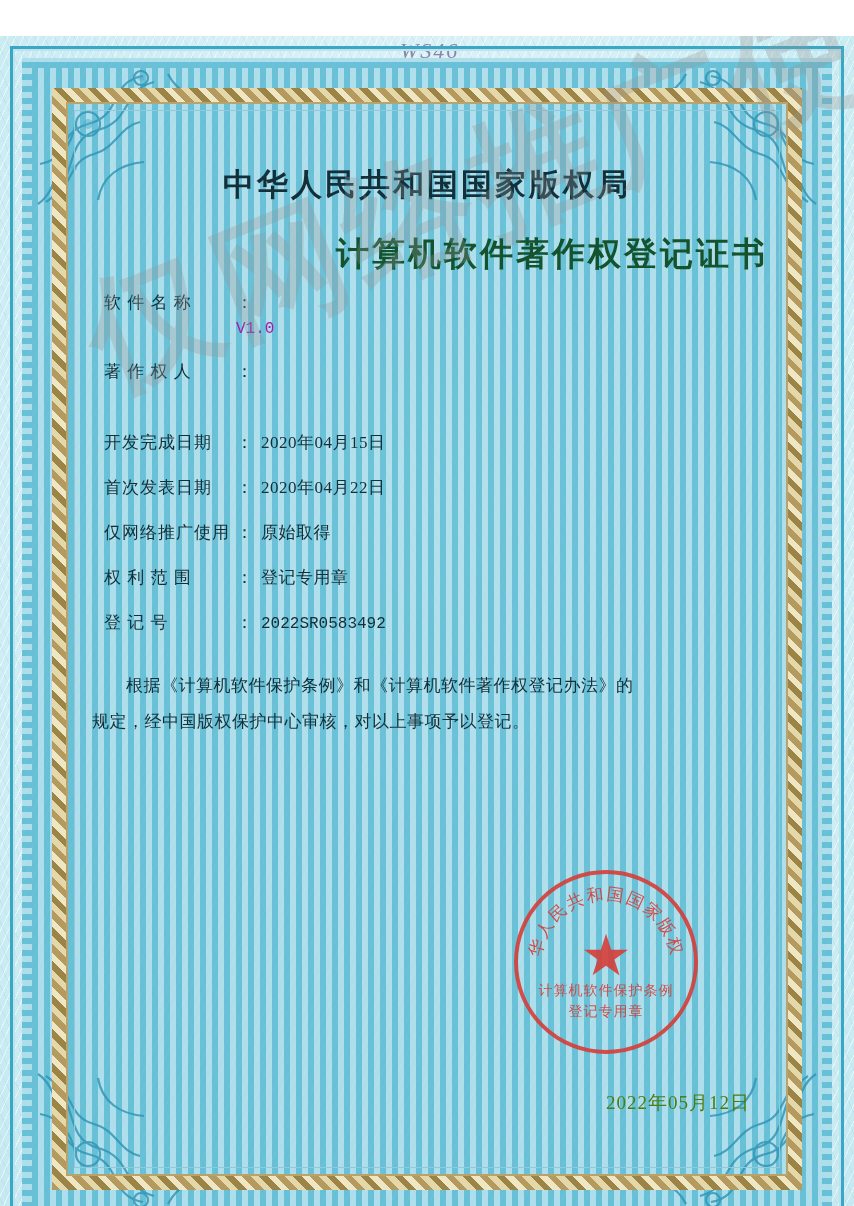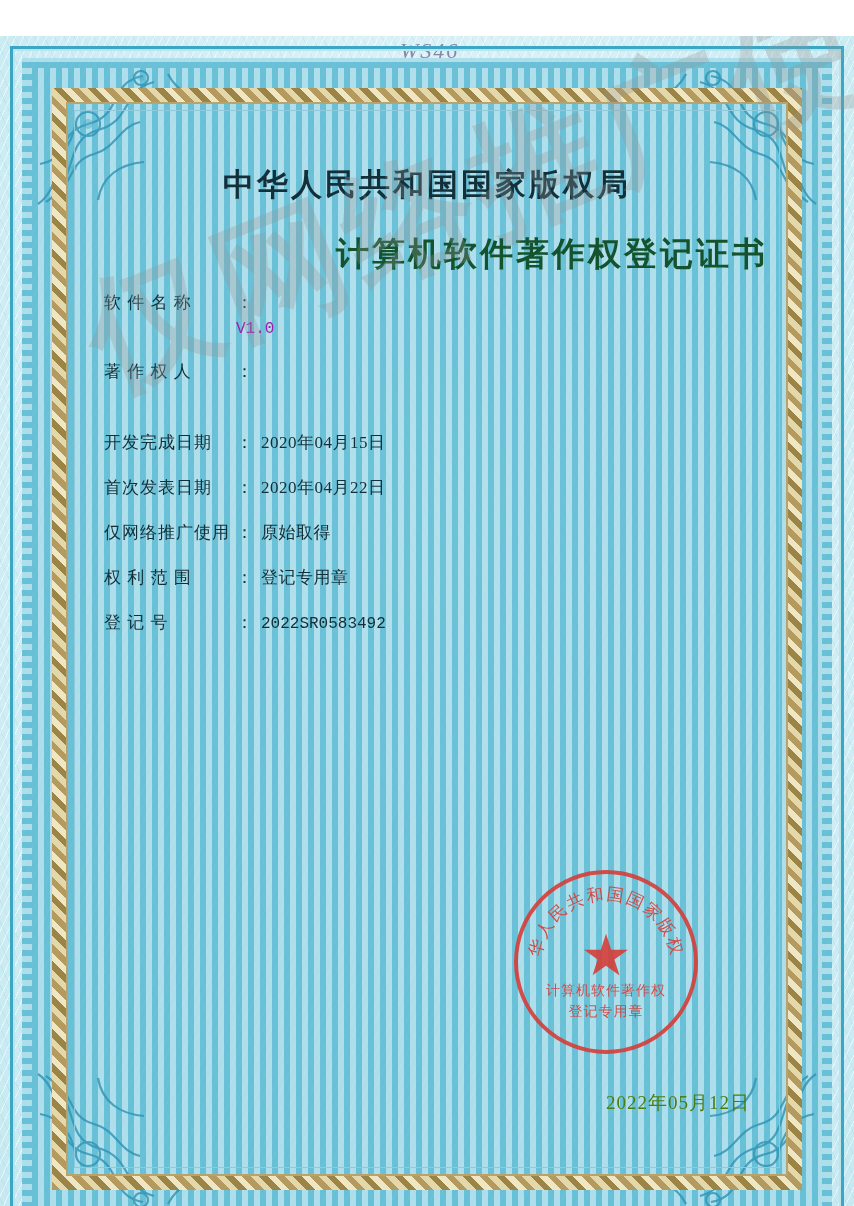--- a/index.html
+++ b/index.html
@@ -397,34 +397,38 @@
       </div>
 
       <div class="field-row">
         <span class="field-label spread">登 记 号</span>
         <span class="field-colon">：</span>
         <span class="field-value mono">2022SR0583492</span>
       </div>
 
     </div>
 
+    <div class="statement">
+      <div><span class="indent"></span><span>根据《计算机软件保护条例》和《计算机软件著作权登记办法》的</span></div>
+      <div>规定，经中国版权保护中心审核，对以上事项予以登记。</div>
+    </div>
 
 
     <div class="seal">
       <svg class="seal-arc-text" viewBox="0 0 176 176">
         <defs>
           <path id="sealArc" d="M 22 92 A 66 66 0 0 1 154 92"></path>
         </defs>
         <text font-size="17" fill="#d83a34" letter-spacing="2" font-family="Liberation Sans, sans-serif">
           <textPath href="#sealArc" startOffset="50%" text-anchor="middle">中华人民共和国国家版权局</textPath>
         </text>
       </svg>
       <div class="seal-star">★</div>
       <div class="seal-bottom">
-        <div>计算机软件著作权</div>
+        <div>计算机软件保护条例</div>
         <div>登记专用章</div>
       </div>
     </div>
 
     <div class="seal-date">2022年05月12日</div>
 
   </div>
 
   <div class="watermark">仅网络推广使用</div>
 

